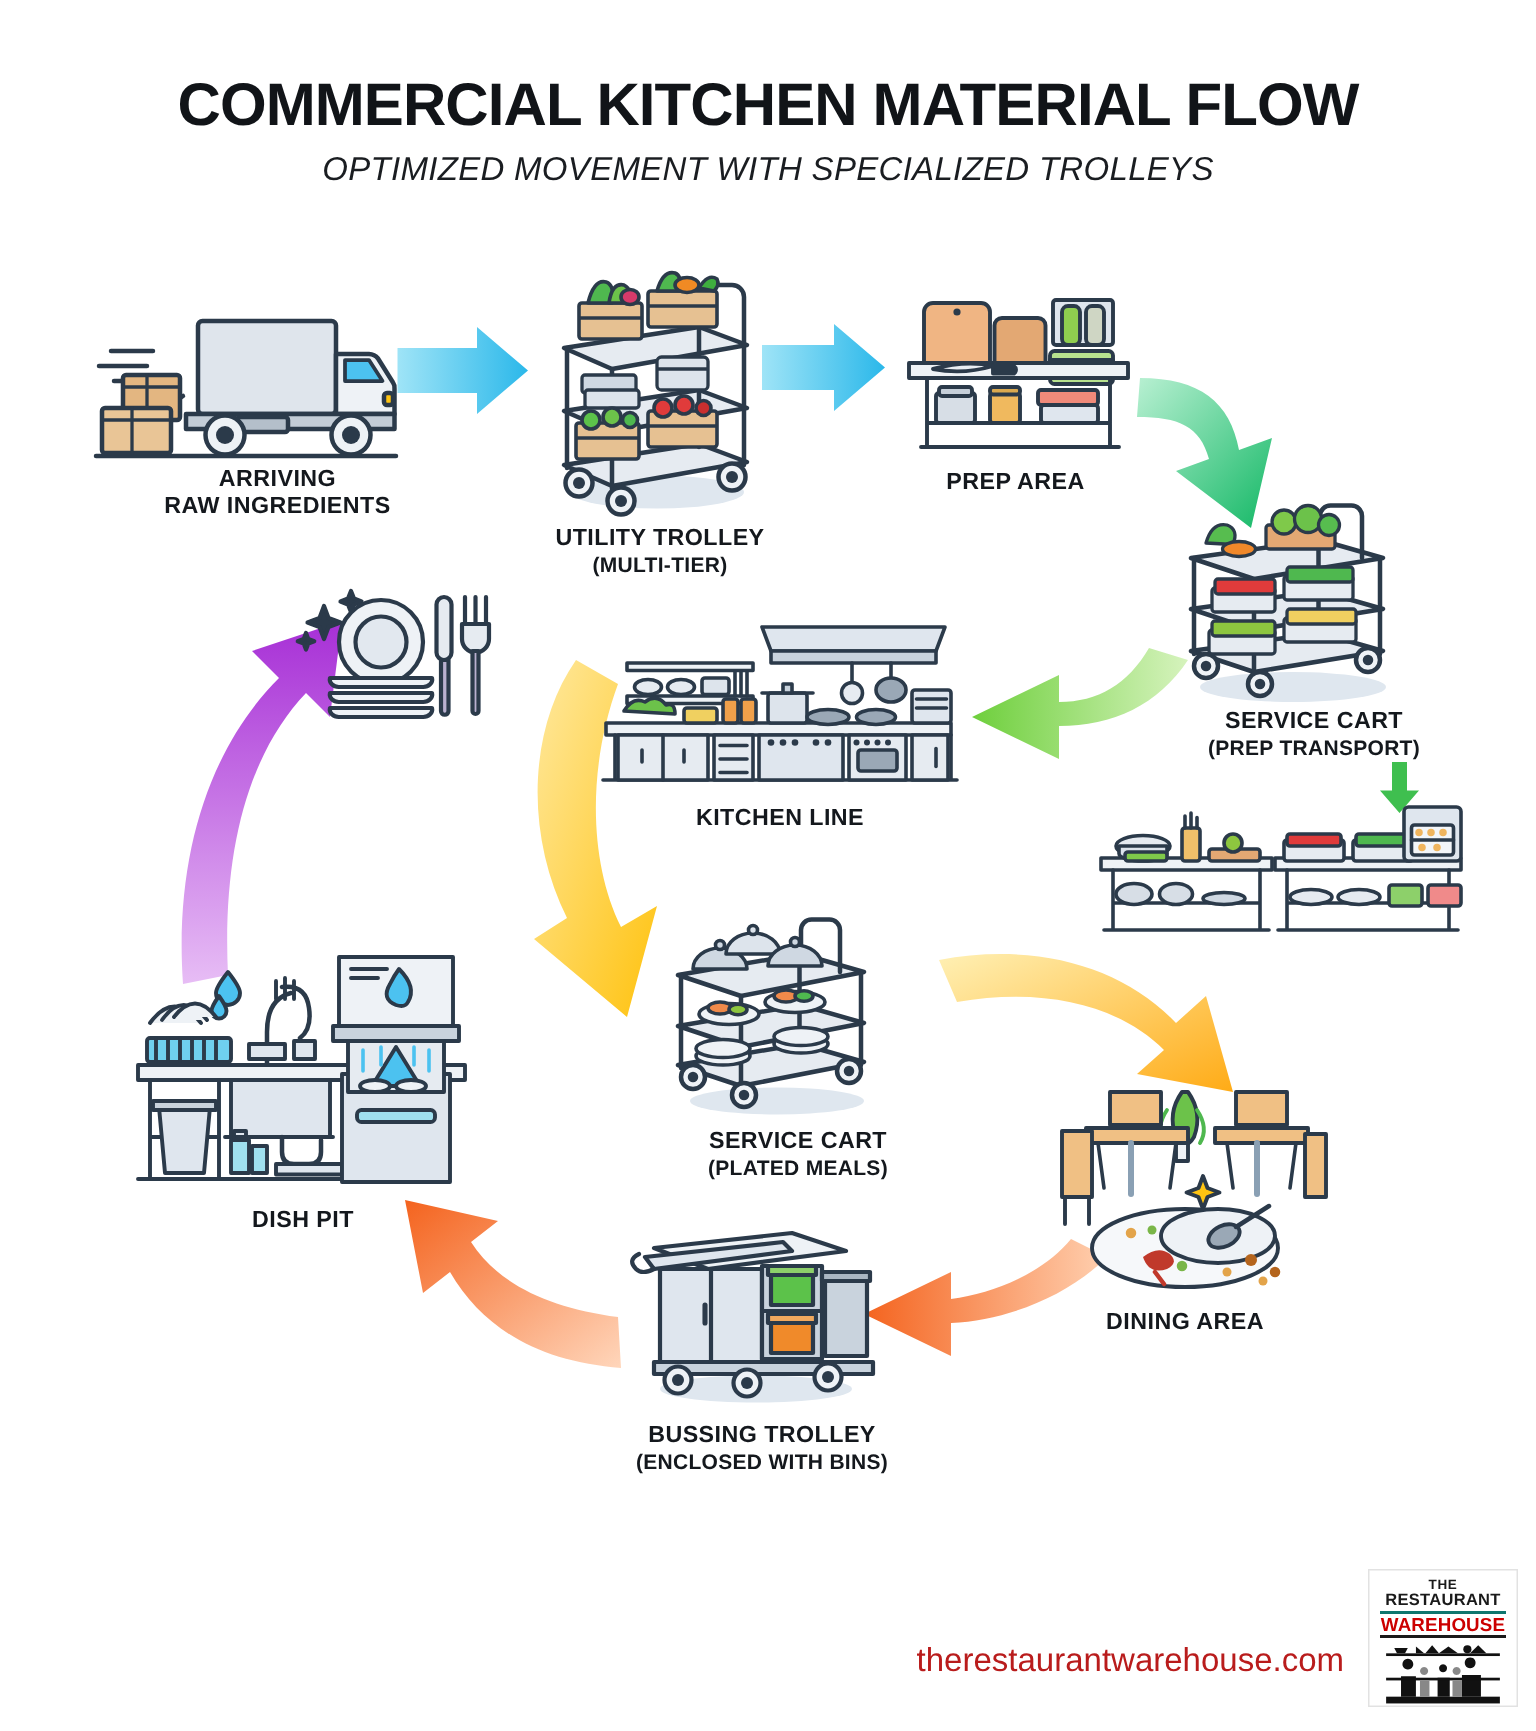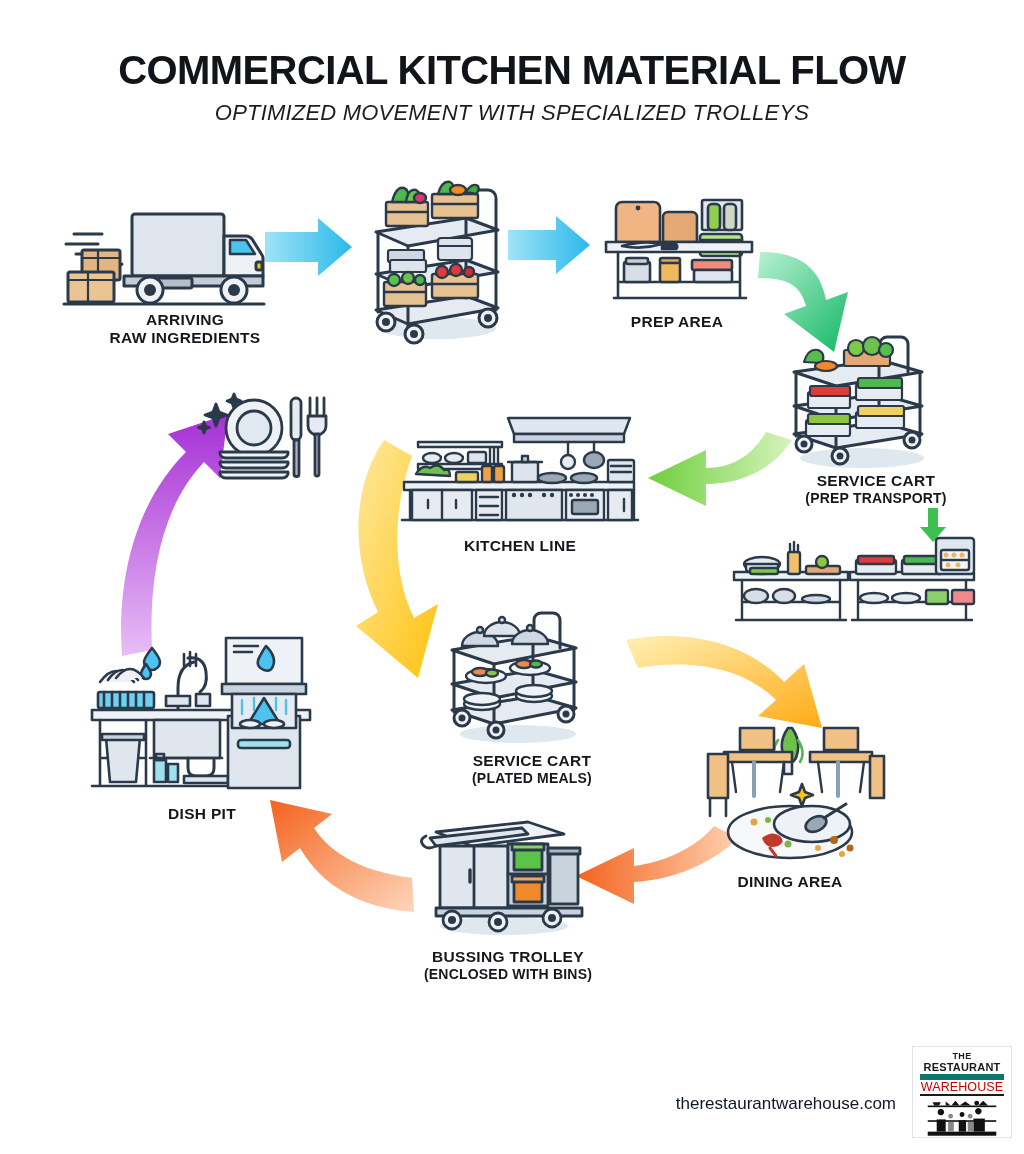--- a/index.html
+++ b/index.html
@@ -47,34 +47,34 @@
   
   .footer-brand {
     position: absolute; right: 128px; top: 1063px;
     text-align: right;
     font-size: 25px; font-weight: 700; color: #4a4a4a;
     letter-spacing: -0.2px;
   }
   .footer-url {
     position: absolute; right: 128px; top: 1094px;
     text-align: right;
-    font-size: 17px; font-weight: 400; color: #0f172a; margin-left: 48px;
+    font-size: 22px; font-weight: 400; color: #b91c1c; margin-left: 48px;
   }
   .logo-box {
     position: absolute; right: 12px; top: 1046px;
     width: 100px; height: 92px;
     background: #ffffff;
     border: 1px solid #e2e2e2;
     display: flex; flex-direction: column; align-items: center;
     padding-top: 4px;
   }
   .logo-the { font-size: 9px; font-weight: 700; color: #1a1a1a; letter-spacing: .4px; }
   .logo-rest { font-size: 11px; font-weight: 700; color: #1a1a1a; letter-spacing: .2px; line-height:1.1;}
-  .logo-ware { font-size: 12.5px; font-weight: 400; color: #cc0000; letter-spacing: .1px;
-               border-top: 6px solid #0f766e; border-bottom: 2px solid #1a1a1a; line-height:1.15;
+  .logo-ware { font-size: 12.5px; font-weight: 700; color: #cc0000; letter-spacing: .1px;
+               border-top: 2px solid #0f766e; border-bottom: 2px solid #1a1a1a; line-height:1.15;
                margin-top:1px; padding: 0 1px; }
   .logo-scene { width: 88px; height: 46px; margin-top: 3px; }
 </style>
 </head>
 <body>
 
 <div id="stage">
 
   <div class="title">COMMERCIAL KITCHEN MATERIAL FLOW</div>
   <div class="subtitle">OPTIMIZED MOVEMENT WITH SPECIALIZED TROLLEYS</div>
@@ -267,20 +267,24 @@
         <rect x="70" y="98" width="46" height="24" rx="2" fill="#e6c192"></rect>
         <path d="M70,108 h46" fill="none"></path>
         <circle cx="32" cy="104" r="6" fill="#5cc24a"></circle>
         <circle cx="46" cy="102" r="6" fill="#6cc24a"></circle>
         <circle cx="58" cy="104" r="5" fill="#4fb84f"></circle>
         <circle cx="80" cy="96" r="6" fill="#e03b3b"></circle>
         <circle cx="94" cy="94" r="6" fill="#e03b3b"></circle>
         <circle cx="107" cy="96" r="5" fill="#c92f2f"></circle>
       </g>
     </svg>
+  </div>
+  <div class="label" style="left:340px; top:350px; width:200px;">
+    <span class="l1">UTILITY TROLLEY</span>
+    <span class="l2">(MULTI-TIER)</span>
   </div>
 
   <div class="art" style="left:600px; top:186px; width:158px; height:118px;">
     <svg width="158" height="118" viewBox="0 0 158 118">
       <g fill="none" stroke="#2b3a4a" stroke-width="2.6" stroke-linecap="round" stroke-linejoin="round">
 
         <path d="M22,16 h32 a6,6 0 0 1 6,6 v34 h-44 V22 a6,6 0 0 1 6,-6 Z" fill="#f0b583"></path>
         <circle cx="38" cy="22" r="2.4" fill="#2b3a4a" stroke="none"></circle>
         <path d="M68,26 h24 a5,5 0 0 1 5,5 v25 h-34 V31 a5,5 0 0 1 5,-5 Z" fill="#e3a873"></path>
 

